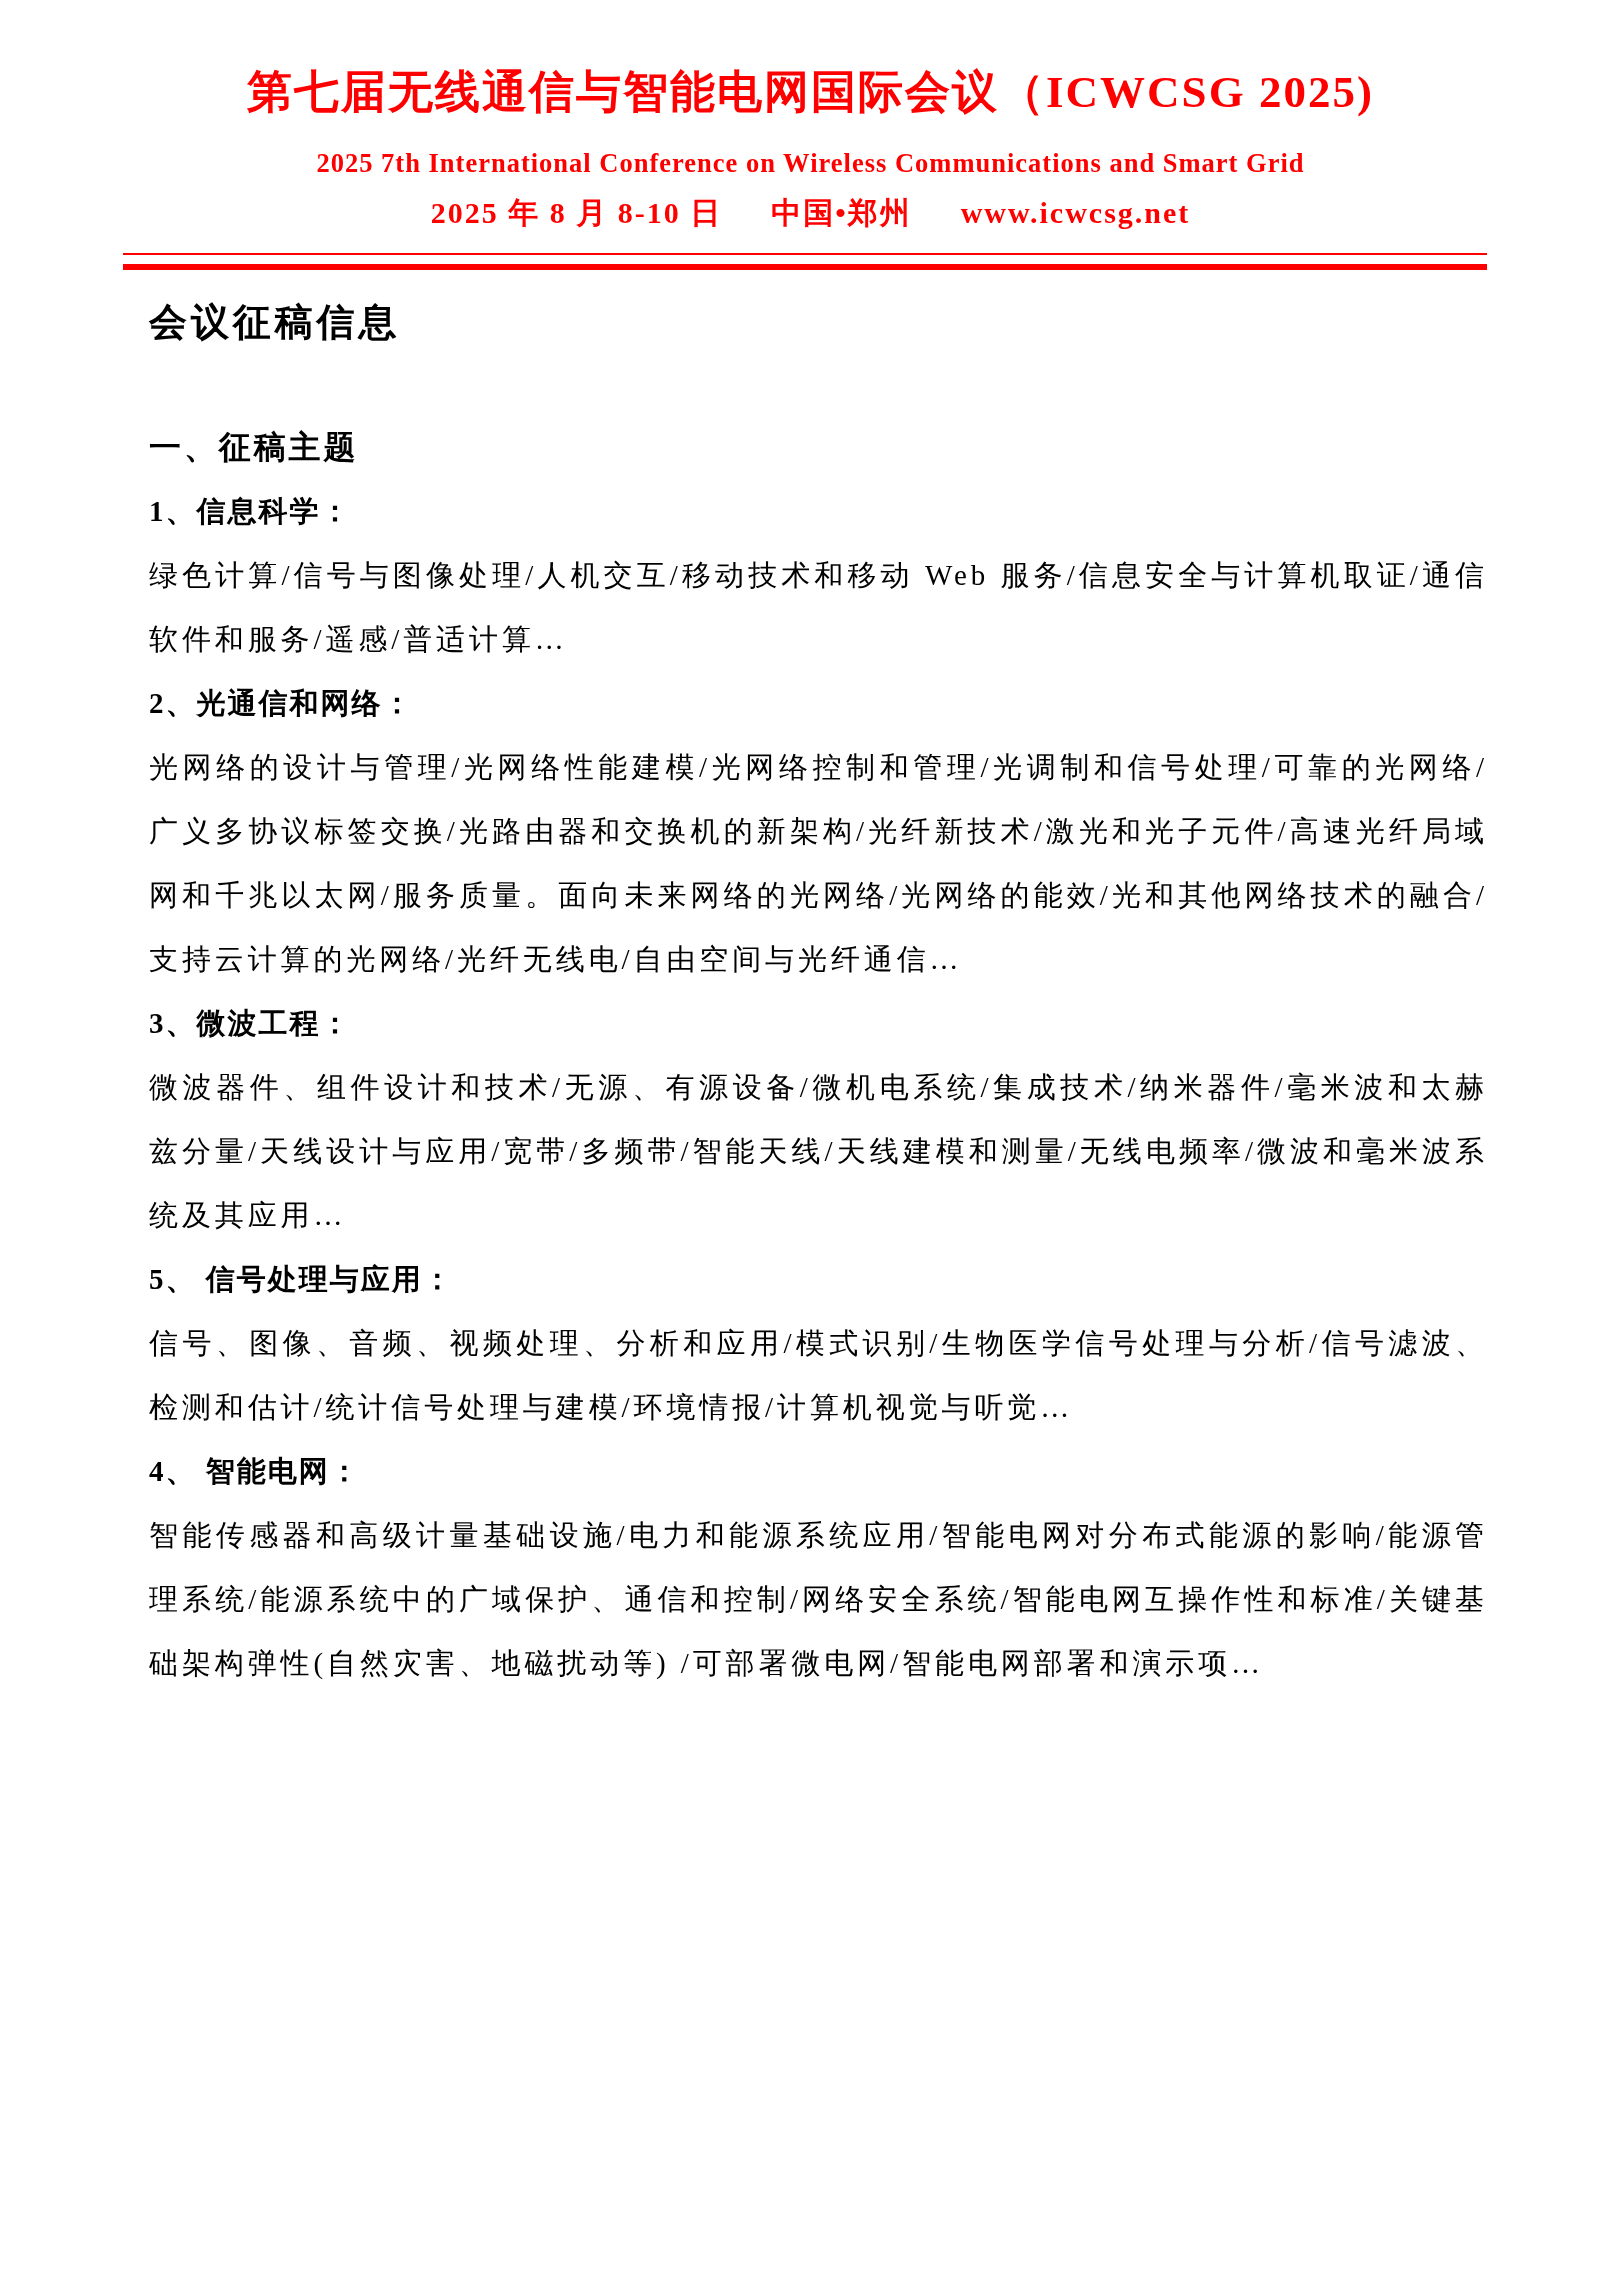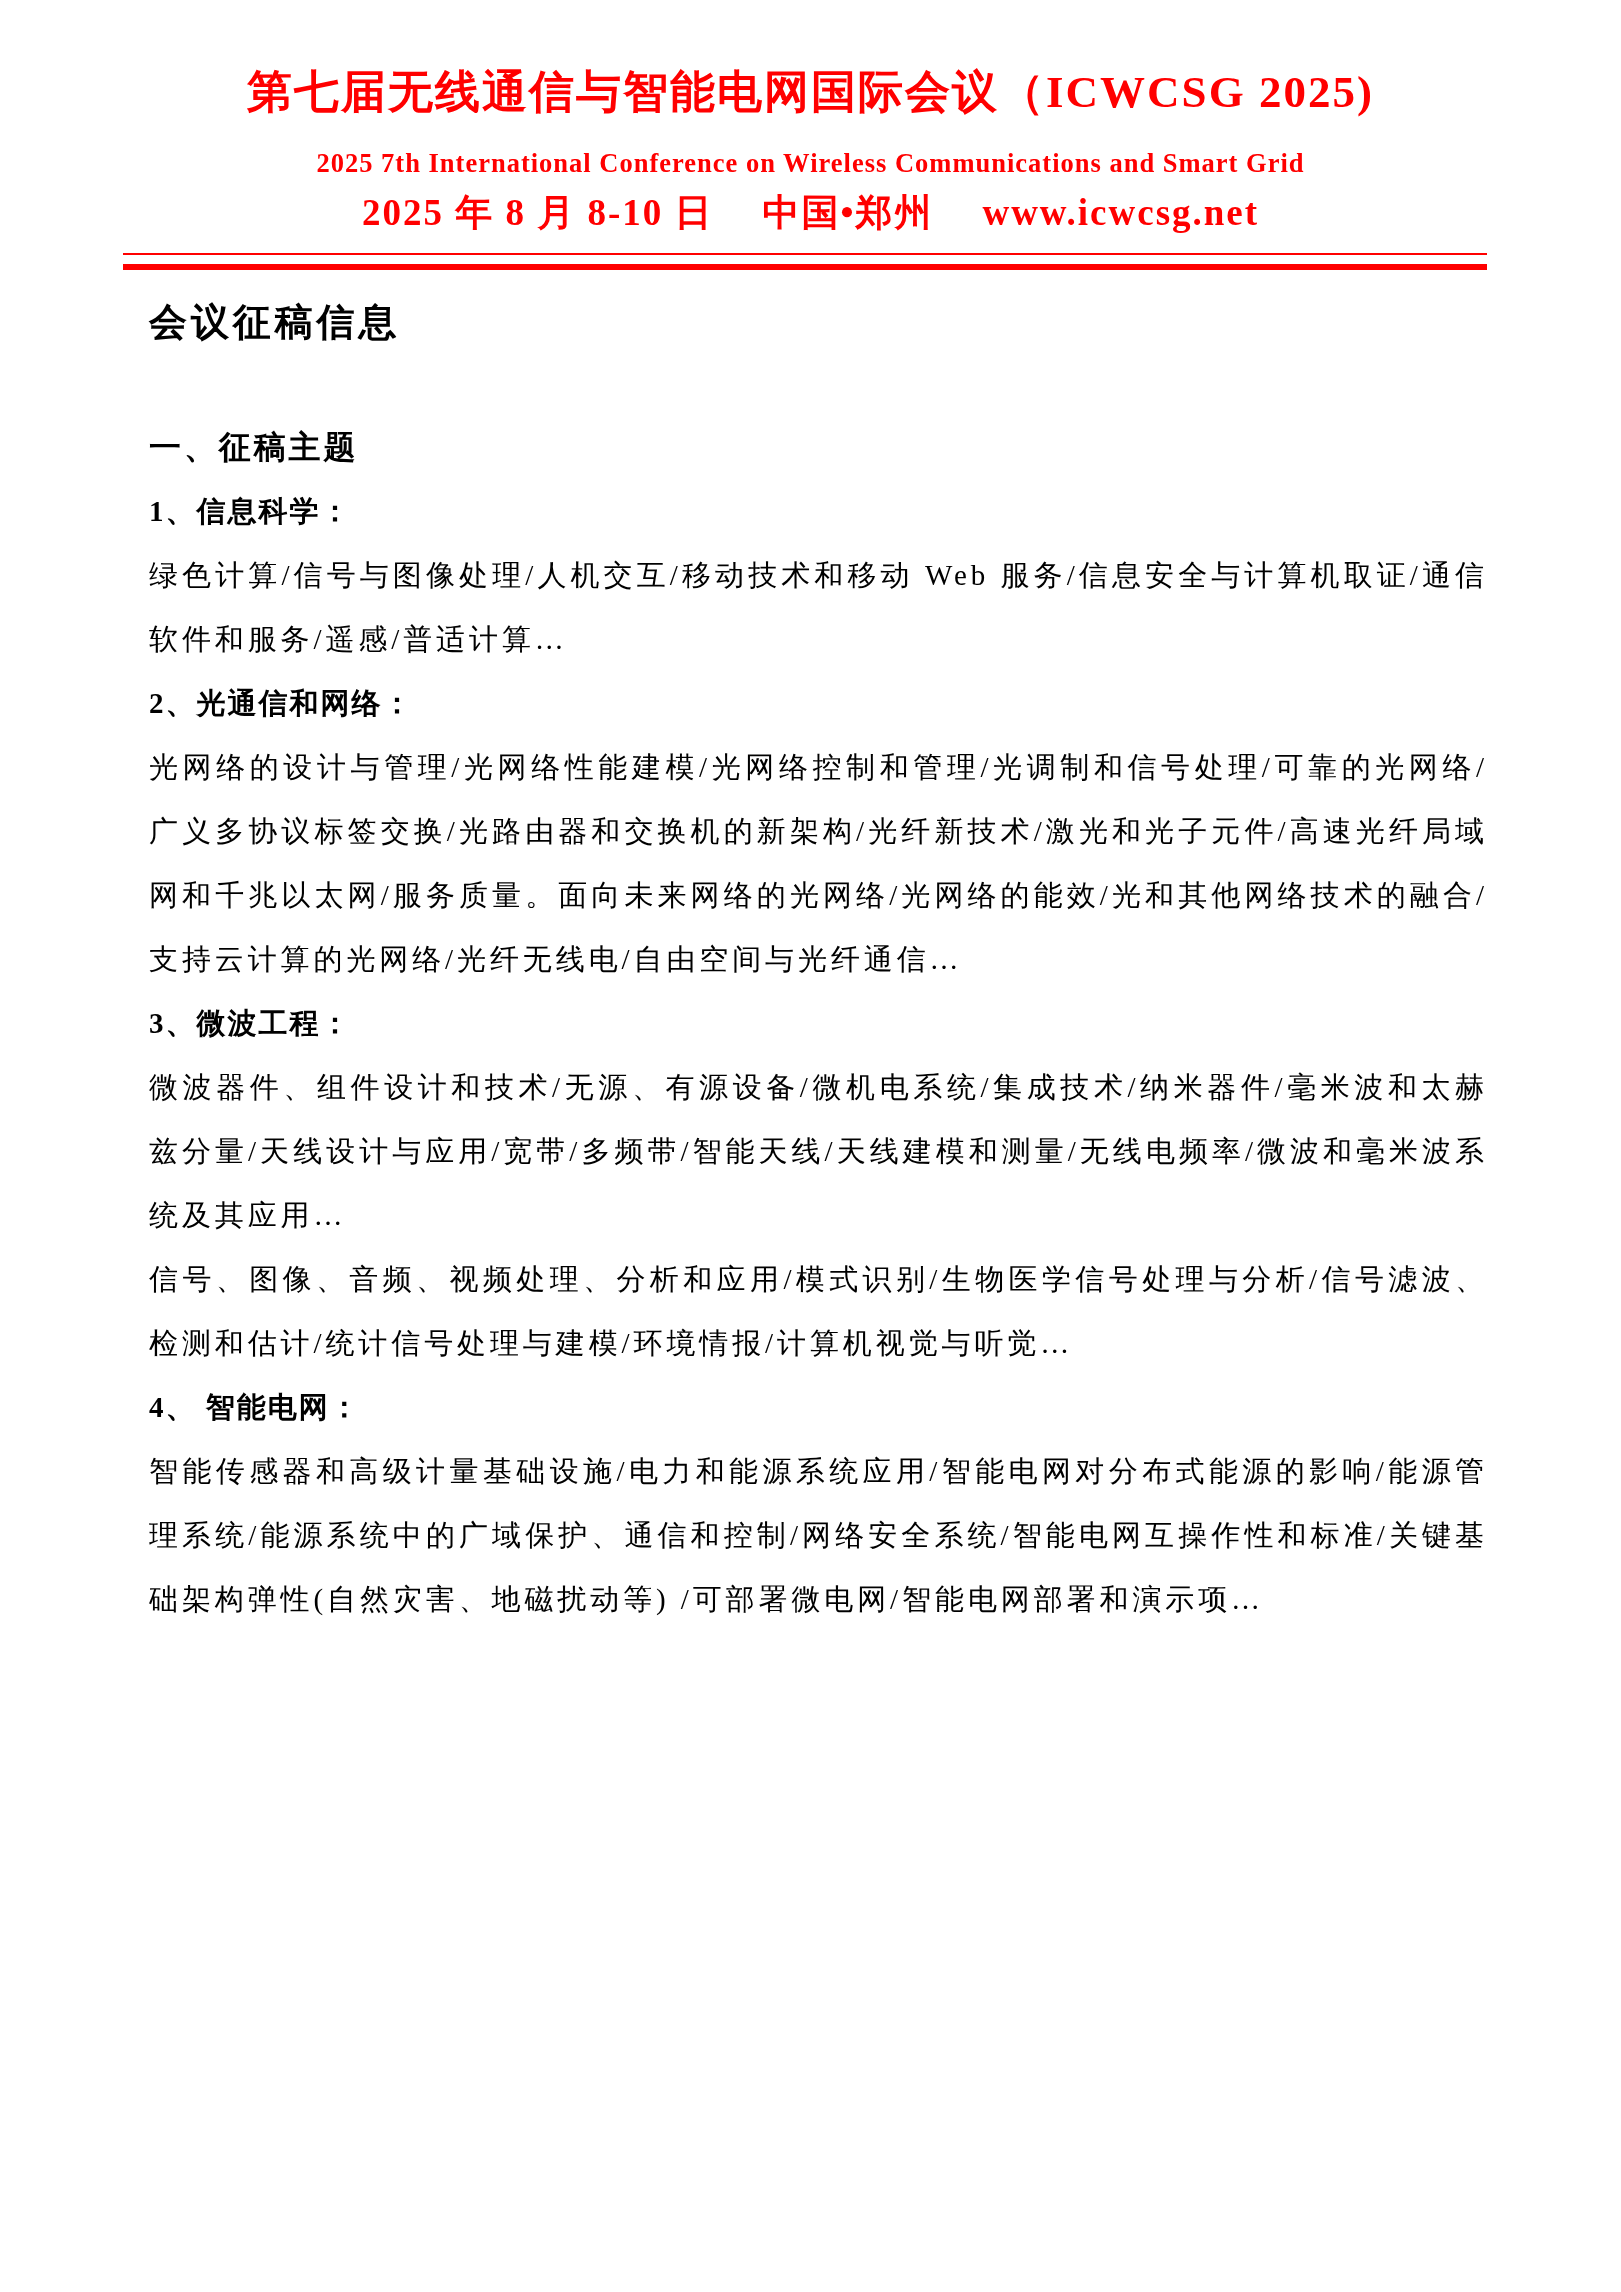--- a/index.html
+++ b/index.html
@@ -29,21 +29,21 @@
     line-height: 31px;
     font-weight: bold;
     letter-spacing: 1px;
   }
   .conf-date-line {
     display: flex;
     justify-content: center;
     align-items: baseline;
     gap: 49px;
     margin-top: 15.7px;
-    font-size: 37px;
+    font-size: 30px;
     line-height: 37px;
     font-weight: bold;
     letter-spacing: 2px;
   }
   .header-rule {
     margin: 21.6px 134px 0 123px;
     height: 8.8px;
     border-top: 2.9px solid #ff0000;
     border-bottom: 6.9px solid #ff0000;
   }
@@ -120,20 +120,21 @@
       <p class="topic-body">光网络的设计与管理/光网络性能建模/光网络控制和管理/光调制和信号处理/可靠的光网络/广义多协议标签交换/光路由器和交换机的新架构/光纤新技术/激光和光子元件/高速光纤局域网和千兆以太网/服务质量。面向未来网络的光网络/光网络的能效/光和其他网络技术的融合/支持云计算的光网络/光纤无线电/自由空间与光纤通信…</p>
     </section>
 
     <section>
       <p class="topic-heading">3、微波工程：</p>
       <p class="topic-body">微波器件、组件设计和技术/无源、有源设备/微机电系统/集成技术/纳米器件/毫米波和太赫兹分量/天线设计与应用/宽带/多频带/智能天线/天线建模和测量/无线电频率/微波和毫米波系统及其应用…</p>
     </section>
 
 
     <section>
+      <p class="topic-heading">5、 信号处理与应用：</p>
       <p class="topic-body">信号、图像、音频、视频处理、分析和应用/模式识别/生物医学信号处理与分析/信号滤波、检测和估计/统计信号处理与建模/环境情报/计算机视觉与听觉…</p>
     </section>
 
     <section>
       <p class="topic-heading">4、 智能电网：</p>
       <p class="topic-body">智能传感器和高级计量基础设施/电力和能源系统应用/智能电网对分布式能源的影响/能源管理系统/能源系统中的广域保护、通信和控制/网络安全系统/智能电网互操作性和标准/关键基础架构弹性(自然灾害、地磁扰动等) /可部署微电网/智能电网部署和演示项…</p>
     </section>
 
   </main>
 </div>

